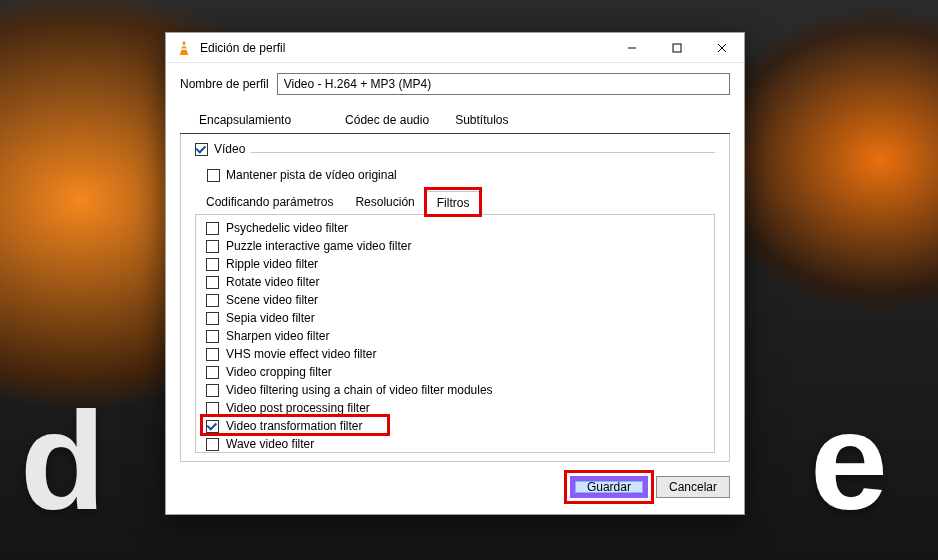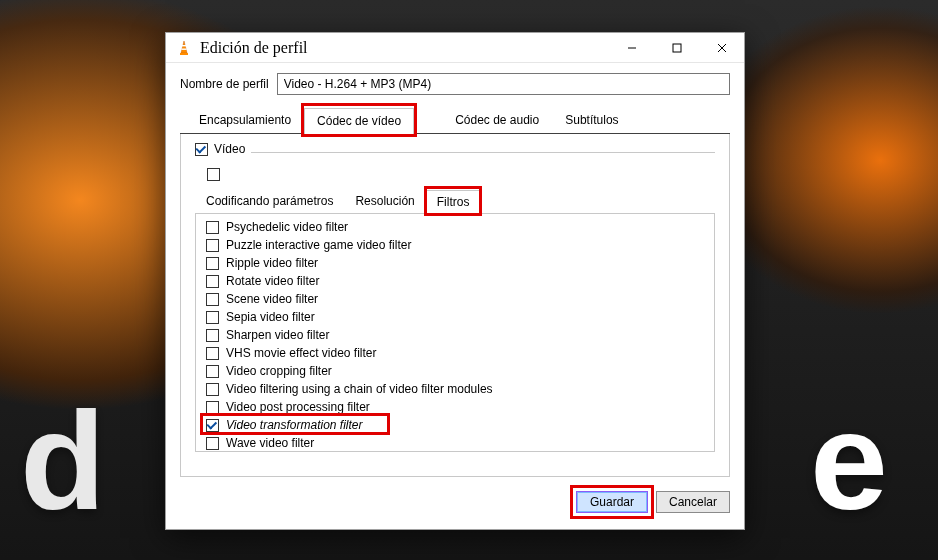--- a/index.html
+++ b/index.html
@@ -42,21 +42,21 @@
   }
   .titlebar {
     display: flex; align-items: center;
     height: 30px;
     border-bottom: 1px solid #e6e6e6;
     position: relative;
   }
   .titlebar .icon {
     width: 16px; height: 16px; margin: 0 8px 0 10px;
   }
-  .titlebar .title { flex: 1 1 auto; font-size: 16px; font-family: Liberation Serif, serif; }
+  .titlebar .title { flex: 1 1 auto; font-size: 12px; }
   .sysbtn {
     width: 45px; height: 30px;
     display: flex; align-items: center; justify-content: center;
     font-size: 13px;
   }
 
   .client {
     padding: 10px 14px 16px 14px;
   }
 
@@ -90,21 +90,21 @@
     cursor: default;
   }
   .tab.active {
     border-color: #c8c8c8;
     background: #fff;
     top: 1px;
   }
   .tabpanel {
     border: 1px solid #c8c8c8;
     border-top: none;
-    padding: 10px 14px 24px;
+    padding: 10px 14px 8px;
     background: #fff;
   }
 
   .chk-row { display: flex; align-items: center; gap: 6px; margin-bottom: 6px; }
   .chkbox {
     width: 13px; height: 13px; border: 1px solid #333;
     display: inline-flex; align-items: center; justify-content: center;
     background: #fff;
   }
   .chkbox.checked::after{
@@ -152,21 +152,21 @@
   }
   .btn {
     min-width: 72px; height: 22px;
     border: 1px solid #8a8a8a; background: #e8e8e8;
     font-size: 12px; font-family: inherit;
     display: inline-flex; align-items: center; justify-content: center;
     padding: 0 12px;
   }
   .btn.primary {
     background: #cfe4ff;
-    border: 1px solid #8b5cf6;
+    border: 5px solid #8b5cf6;
     box-shadow: inset 0 0 0 1px #7ab8ff;
   }
 
   
   .hl {
     position: absolute;
     border: 3px solid #e00000;
     pointer-events: none;
   }
 </style>
@@ -210,36 +210,36 @@
 
   <div class="client">
     <div class="row-profile">
       <label>Nombre de perfil</label>
       <input type="text" value="Video - H.264 + MP3 (MP4)" style="">
     </div>
 
     <div class="tabs-outer">
       <div class="tabbar" id="outer-tabbar">
           <div class="tab" style="position: relative;">Encapsulamiento</div>
-          <div class="tab active" style="position: relative;">Códec de vídeo<span class="hl" style="inset: -6px -4px -3px;"></span></div>
           <div class="tab" style="position: relative; margin-left: 28px;">Códec de audio</div>
           <div class="tab" style="position: relative;">Subtítulos</div>
         </div>
       <div class="tabpanel">
 
         <div class="legend-line">
           <div class="chk-row">
             <span id="chk-video" class="chkbox checked"></span>
             <span>Vídeo</span>
           </div>
           <div class="dash"></div>
         </div>
 
         <div class="chk-row" style="margin-left:12px; margin-top:6px;">
           <span id="chk-keep" class="chkbox"></span>
+          <span>Mantener pista de vídeo original</span>
         </div>
 
         <div class="inner-tabbar" id="inner-tabbar">
             <div class="tab" style="position: relative;">Codificando parámetros</div>
             <div class="tab" style="position: relative;">Resolución</div>
             <div class="tab active" style="position: relative;">Filtros<span class="hl" style="inset: -5px -3px -2px;"></span></div>
           </div>
         <div class="inner-panel">
           <div class="filter-list" id="filter-list">
               <div class="filter-item" style="position: relative;">
@@ -279,21 +279,21 @@
                 <span>Video cropping filter</span>
               </div>
               <div class="filter-item" style="position: relative;">
                 <span class="chkbox"></span>
                 <span>Video filtering using a chain of video filter modules</span>
               </div>
               <div class="filter-item" style="position: relative;">
                 <span class="chkbox"></span>
                 <span>Video post processing filter</span>
               </div>
-              <div class="filter-item" style="position: relative; font-style: italic;">
+              <div class="filter-item" style="position: relative;">
                 <span class="chkbox checked"></span>
                 <span>Video transformation filter</span>
                 <span class="hl" style="left: -6px; top: -3px; width: 190px; height: 22px;"></span>
               </div>
               <div class="filter-item" style="position: relative;">
                 <span class="chkbox"></span>
                 <span>Wave video filter</span>
               </div>
             </div>
         </div>

